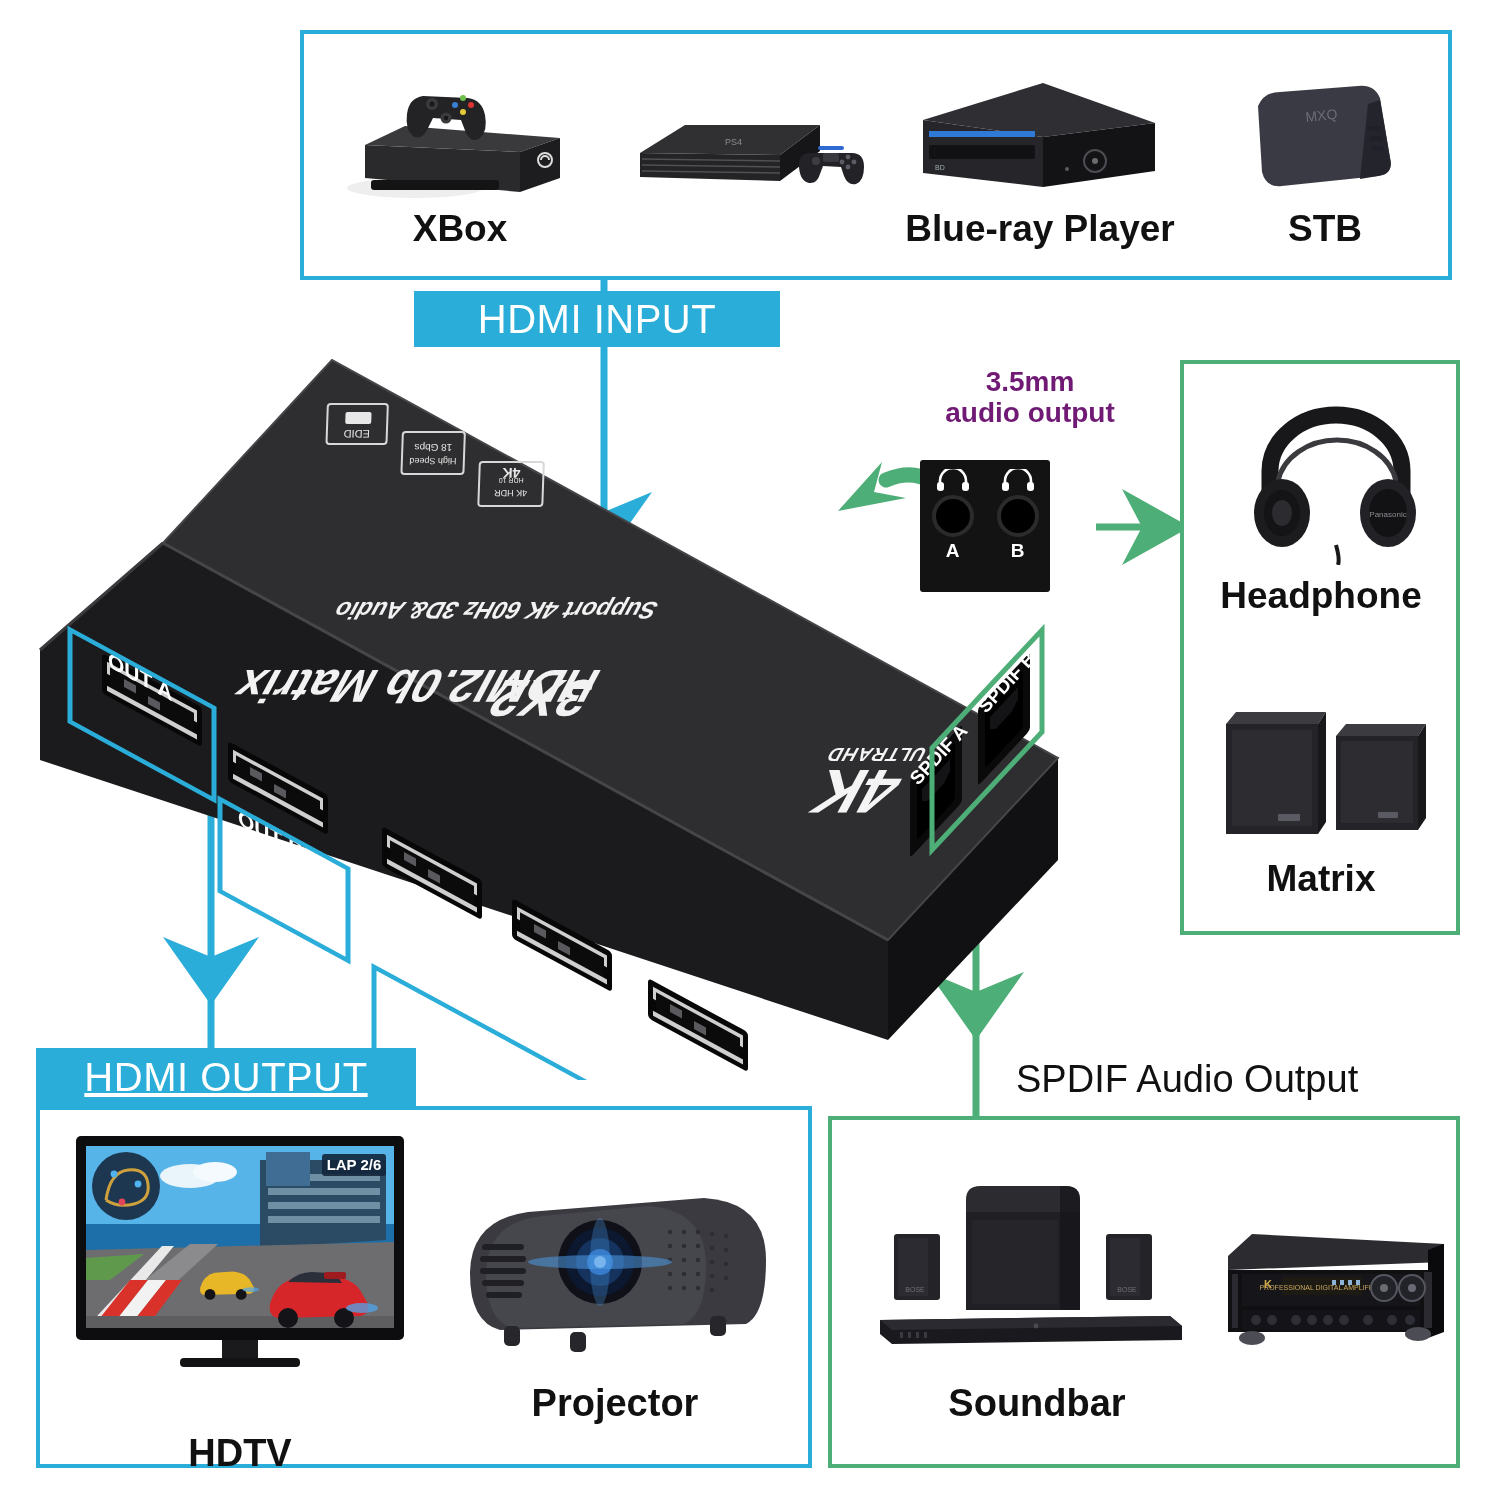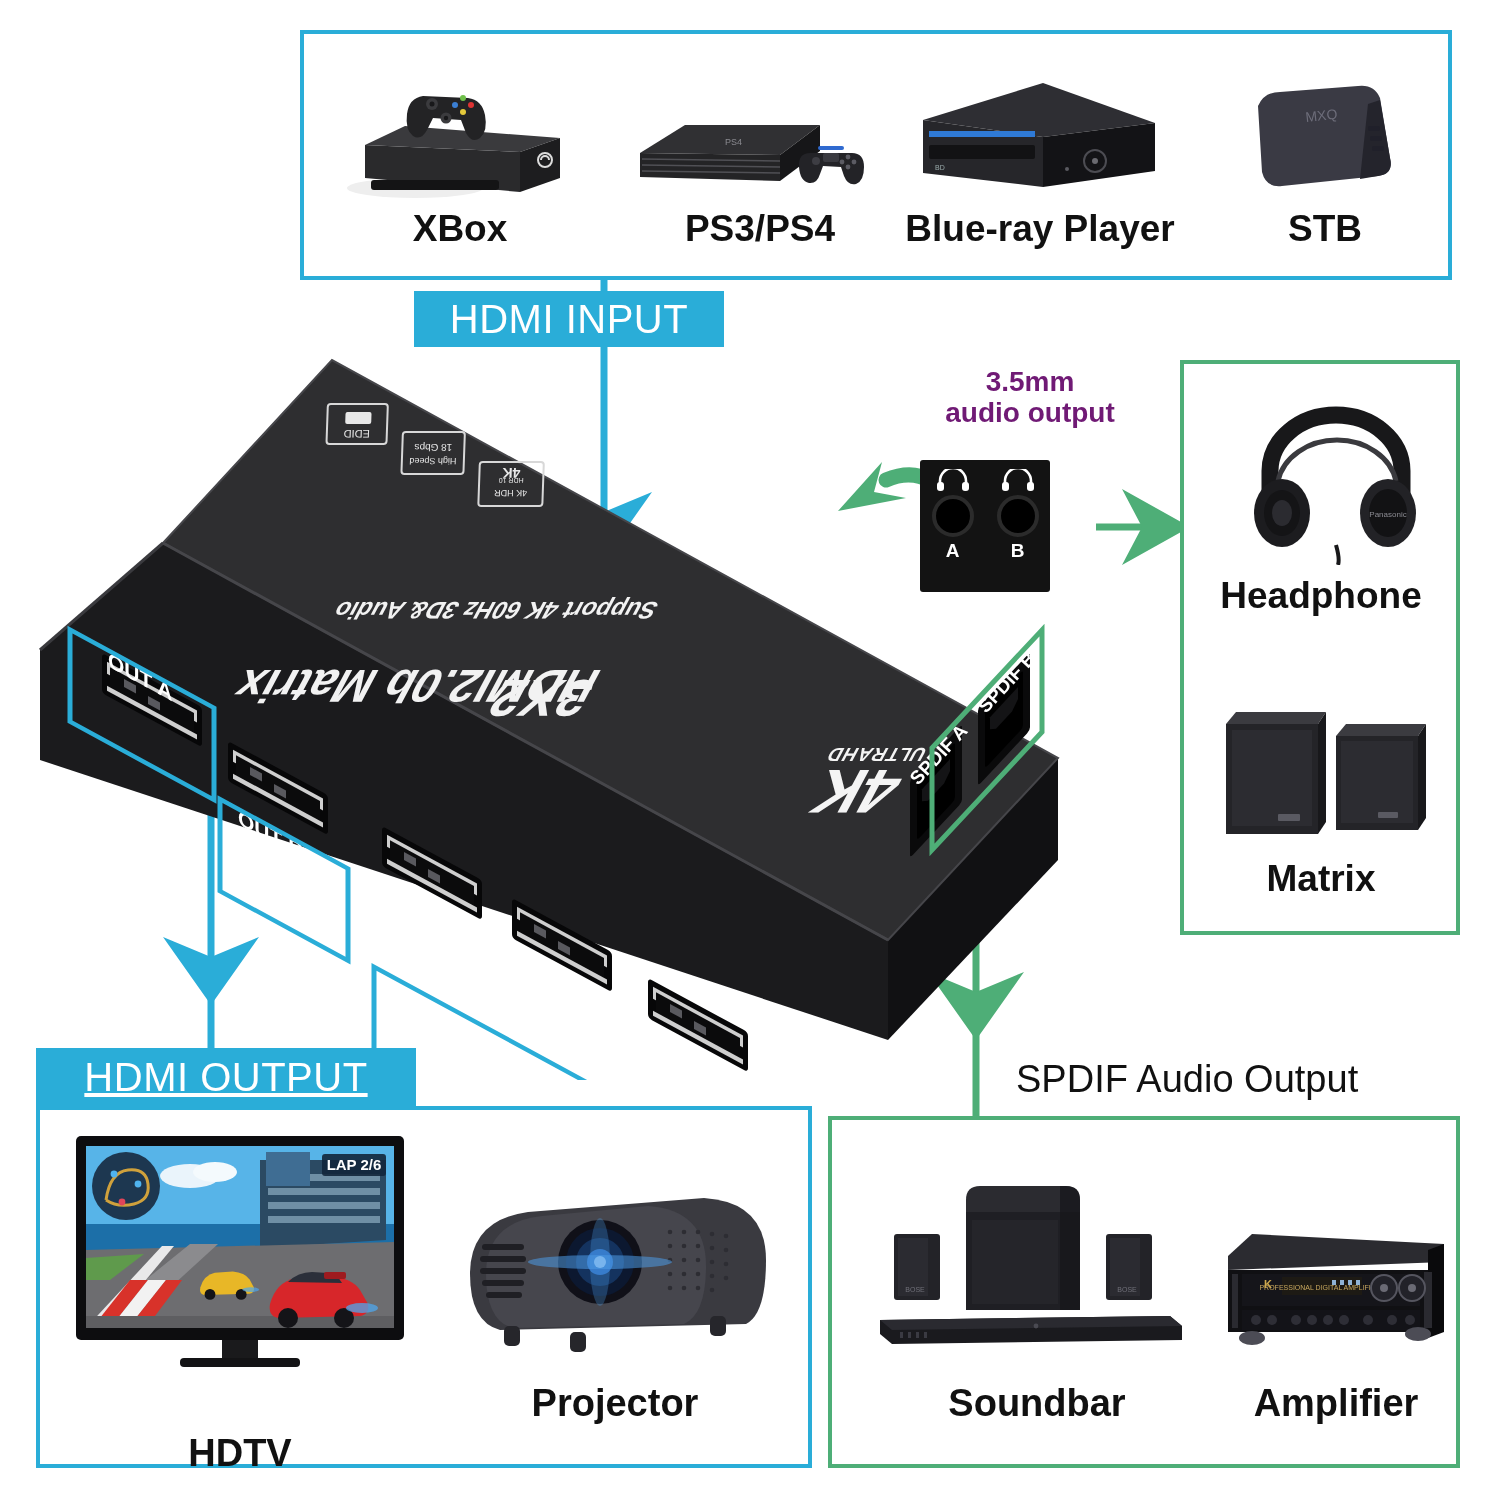--- a/index.html
+++ b/index.html
@@ -75,21 +75,20 @@
         <rect x="25" y="20" width="16" height="9" rx="2" fill="#3a3a40"></rect>
         <circle cx="18" cy="28" r="4" fill="#3d3d43"></circle>
         <circle cx="50" cy="24" r="2.4" fill="#5b5b63"></circle>
         <circle cx="56" cy="29" r="2.4" fill="#5b5b63"></circle>
         <circle cx="44" cy="29" r="2.4" fill="#5b5b63"></circle>
         <circle cx="50" cy="34" r="2.4" fill="#5b5b63"></circle>
         <rect x="20" y="13" width="26" height="4" rx="2" fill="#2f6ad0"></rect>
       </g>
     </svg>
   </div>
-  <div class="prodcap" style="left:625px;top:208px;width:270px;font-size:37px;">PS3/PS4</div>
 
   <div class="dev" style="left:915px;top:75px;width:250px;height:125px;">
     <svg width="250" height="125" viewBox="0 0 250 125">
       <path d="M8 45 L128 8 L240 48 L128 62 Z" fill="#2e2e33"></path>
       <path d="M8 45 L128 62 L128 112 L8 98 Z" fill="#26262a"></path>
       <path d="M128 62 L240 48 L240 96 L128 112 Z" fill="#131316"></path>
       <rect x="14" y="56" width="106" height="6" fill="#2f7ad6"></rect>
       <rect x="14" y="70" width="106" height="14" rx="2" fill="#121214"></rect>
       <text x="20" y="95" font-family="Liberation Sans" font-size="7" fill="#9aa">BD</text>
       <circle cx="180" cy="86" r="11" fill="none" stroke="#4c4c52" stroke-width="2"></circle>
@@ -128,21 +127,21 @@
 
     <line x1="1096" y1="527" x2="1190" y2="527" stroke="#4EAE77" stroke-width="7"></line>
     <path d="M1190 527 L1122 489 L1142 527 L1122 565 Z" fill="#4EAE77"></path>
 
     <path d="M948 498 q-24 -34 -62 -18" fill="none" stroke="#4EAE77" stroke-width="15" stroke-linecap="round"></path>
     <path d="M838 511 L882 462 L874 492 L906 498 Z" fill="#4EAE77"></path>
 
     <line x1="976" y1="1185" x2="976" y2="1188" stroke="#4EAE77" stroke-width="7"></line>
   </svg>
 
-  <div class="tagbox" style="left:414px;top:291px;width:310px;height:56px;align-items:center;">
+  <div class="tagbox" style="left:414px;top:291px;width:366px;height:56px;align-items:center;">
     <span>HDMI INPUT</span>
   </div>
 
   <div class="dev" style="left:30px;top:340px;width:1060px;height:740px;">
     <svg width="1060" height="740" viewBox="0 0 1060 740">
 
       <path d="M130 200 L300 18 L1000 410 L1060 575 L1005 575 Z" fill="none"></path>
       <path d="M133 203 L302 20 L1028 418 L858 600 Z" fill="#2e2e30"></path>
 
       <path d="M10 310 L133 203 L858 600 L858 700 L10 420 Z" fill="#1b1b1d"></path>
@@ -508,15 +507,14 @@
           <circle cx="122" cy="102" r="5"></circle>
         <circle cx="146" cy="102" r="5"></circle>
           <circle cx="170" cy="102" r="5"></circle>
         <circle cx="188" cy="102" r="5"></circle>
       </g>
 
       <ellipse cx="30" cy="120" rx="13" ry="7" fill="#4c4c55"></ellipse>
       <ellipse cx="196" cy="116" rx="13" ry="7" fill="#4c4c55"></ellipse>
     </svg>
   </div>
-  <div class="prodcap" style="left:1210px;top:1382px;width:252px;font-size:38px;">Amplifier</div>
 
 </div>
 
 </body></html>

